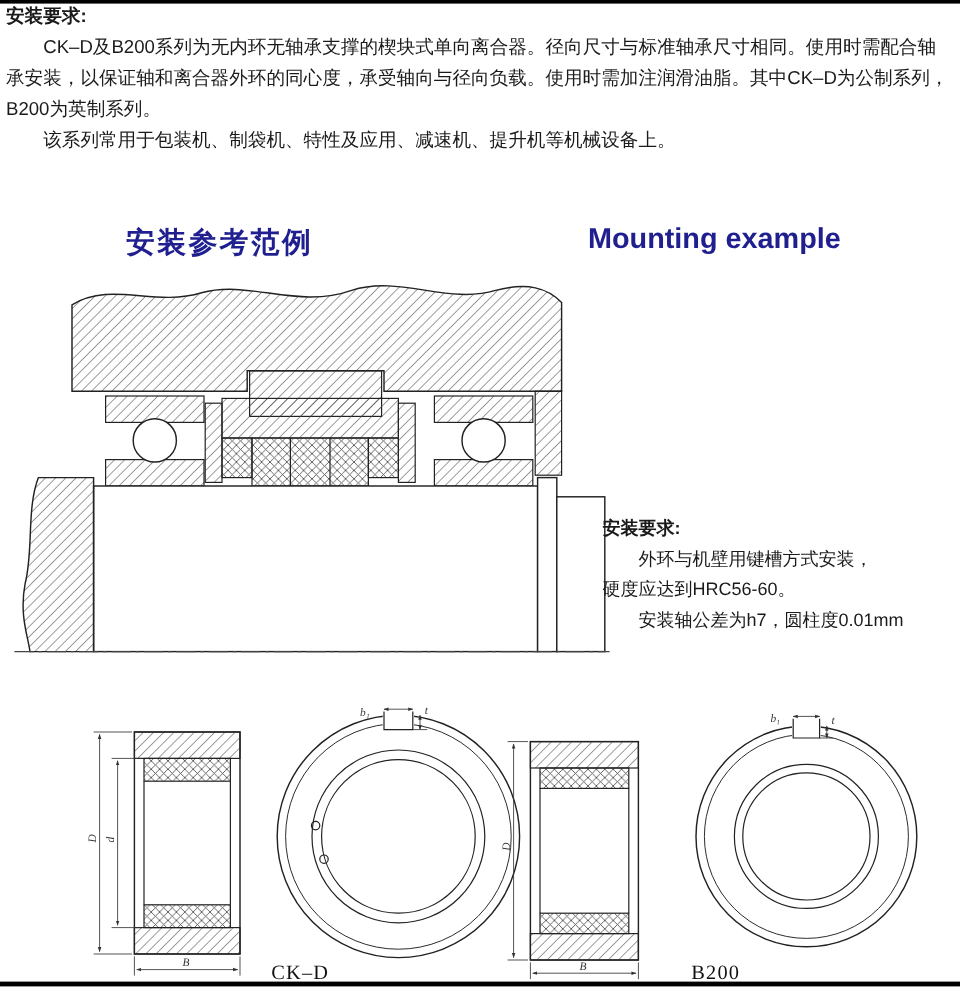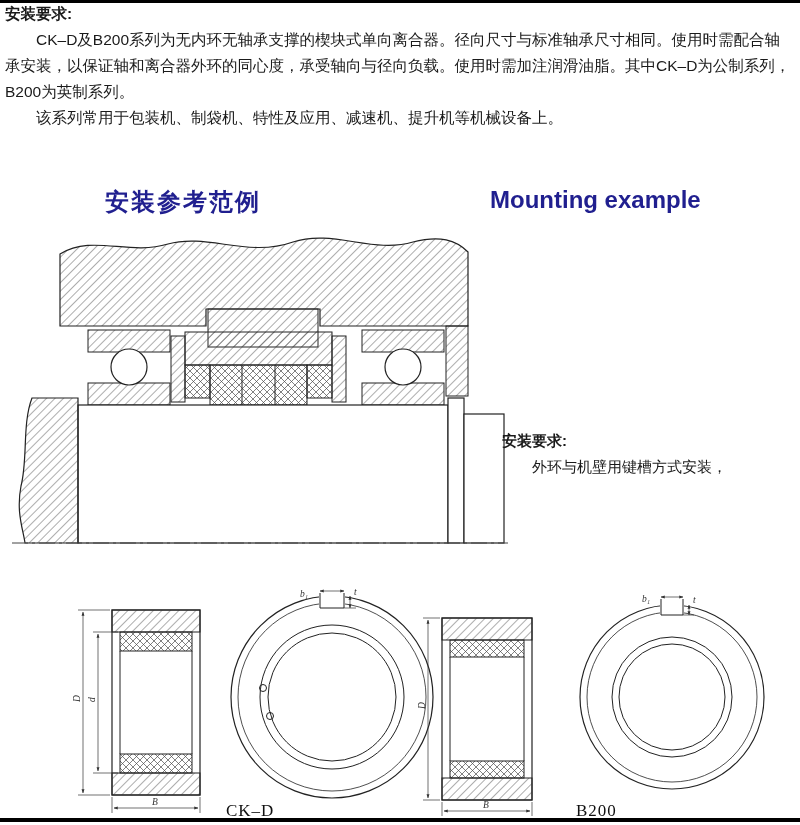--- a/index.html
+++ b/index.html
@@ -85,20 +85,22 @@
       <rect x="456" y="190" width="40" height="129" fill="#fff" stroke="#222" stroke-width="1.2"></rect>
       <path d="M70,174 L24,174 C14,200 20,235 13,262 C8,288 15,305 17,319 L70,319 Z" fill="url(#h1)" stroke="#222" stroke-width="1.2"></path>
     </g>
 
     <line x1="4" y1="319" x2="500" y2="319" stroke="#444" stroke-width="1" stroke-dasharray="16 4 3 4"></line>
   </svg>
 
   <div class="notes">
     <div class="nt">安装要求:</div>
     <div class="ind">外环与机壁用键槽方式安装，</div>
+    <div>硬度应达到HRC56-60。</div>
+    <div class="ind">安装轴公差为h7，圆柱度0.01mm</div>
   </div>
 
   <svg class="bottomfig" width="800" height="240" viewBox="0 0 800 240">
     <defs>
       <pattern id="h2" patternUnits="userSpaceOnUse" width="6" height="6" patternTransform="rotate(45)">
         <line x1="0" y1="0" x2="0" y2="6" stroke="#4a4a4a" stroke-width="0.9"></line>
       </pattern>
       <pattern id="x2" patternUnits="userSpaceOnUse" width="7" height="7">
         <path d="M0,0 L7,7 M7,0 L0,7" stroke="#4a4a4a" stroke-width="0.7" fill="none"></path>
       </pattern>

